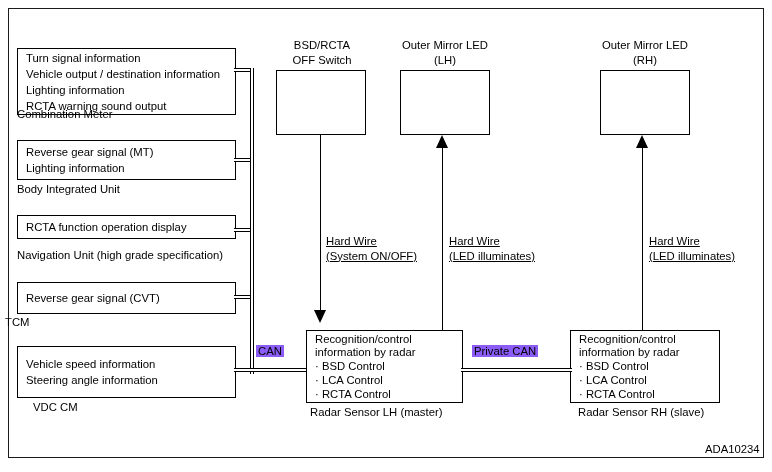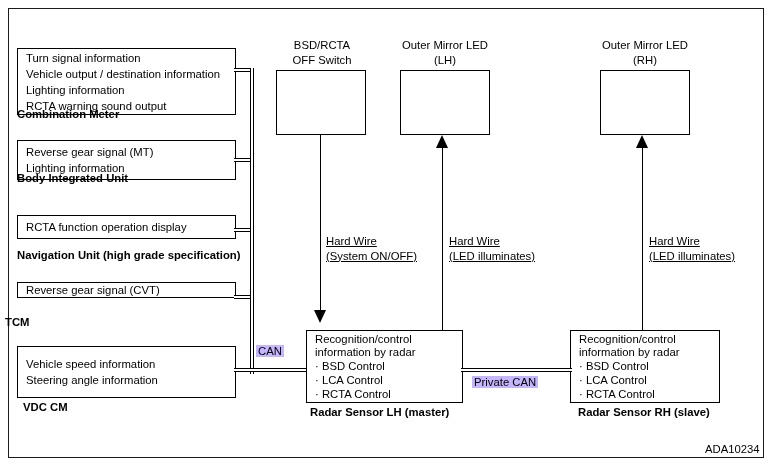--- a/index.html
+++ b/index.html
@@ -39,21 +39,20 @@
     color:#000;
     white-space:nowrap;
   }
   .box .lines div{white-space:nowrap;}
   .caption{
     position:absolute;
     font-size:11.3px;
     line-height:13px;
     color:#000;
     white-space:nowrap;
-    font-weight:bold;
   }
   .title{
     position:absolute;
     font-size:11.3px;
     line-height:14.5px;
     color:#000;
     text-align:center;
     white-space:nowrap;
   }
   .wirelabel{
@@ -61,21 +60,21 @@
     font-size:11.3px;
     line-height:14.5px;
     color:#000;
     white-space:nowrap;
     text-decoration:underline;
   }
   .buslabel{
     position:absolute;
     font-size:11.3px;
     color:#000;
-    background:#c4b5fd;
+    background:#8b5cf6;
     padding:0 2px;
     white-space:nowrap;
   }
   .vline{position:absolute;width:0;border-left:1.5px solid #000;}
   
   .hbus{position:absolute;height:4px;border-top:1.5px solid #000;border-bottom:1.5px solid #000;box-sizing:border-box;background:#fff;}
   .vbus{position:absolute;width:4px;border-left:1.5px solid #000;border-right:1.5px solid #000;box-sizing:border-box;background:#fff;}
   
   .arrow-down{
     position:absolute;
@@ -114,43 +113,43 @@
     </div>
   </div>
   <div class="caption" style="left:17px; top:108px;">Combination Meter</div>
 
   <div class="box" style="left:17px; top:140px; width:219px; height:40px;">
     <div class="lines">
       <div>Reverse gear signal (MT)</div>
       <div>Lighting information</div>
     </div>
   </div>
-  <div class="caption" style="left:17px; top:172px;">Body Integrated Unit</div>
+  <div class="caption" style="left:17px; top:183px;">Body Integrated Unit</div>
 
   <div class="box" style="left:17px; top:215px; width:219px; height:24px;">
     <div class="lines">
       <div>RCTA function operation display</div>
     </div>
   </div>
   <div class="caption" style="left:17px; top:249px;">Navigation Unit (high grade specification)</div>
 
-  <div class="box" style="left:17px; top:282px; width:219px; height:16px;">
+  <div class="box" style="left:17px; top:282px; width:219px; height:32px;">
     <div class="lines">
       <div>Reverse gear signal (CVT)</div>
     </div>
   </div>
   <div class="caption" style="left:5px; top:316px;">TCM</div>
 
   <div class="box" style="left:17px; top:346px; width:219px; height:52px;">
     <div class="lines">
       <div>Vehicle speed information</div>
       <div>Steering angle information</div>
     </div>
   </div>
-  <div class="caption" style="left:23px; top:401px;">VDC CM</div>
+  <div class="caption" style="left:33px; top:401px;">VDC CM</div>
 
   <div class="hbus" style="left:234px; top:68px; width:20px;"></div>
   <div class="hbus" style="left:234px; top:158px; width:20px;"></div>
   <div class="hbus" style="left:234px; top:228px; width:20px;"></div>
   <div class="hbus" style="left:234px; top:295px; width:20px;"></div>
   <div class="hbus" style="left:234px; top:368px; width:20px;"></div>
 
   <div class="vbus" style="left:250px; top:68px; height:306px;"></div>
 
   <div class="hbus" style="left:250px; top:368px; width:56px;"></div>
@@ -212,17 +211,17 @@
       <div>Recognition/control</div>
       <div>information by radar</div>
       <div>· BSD Control</div>
       <div>· LCA Control</div>
       <div>· RCTA Control</div>
     </div>
   </div>
   <div class="caption" style="left:578px; top:406px;">Radar Sensor RH (slave)</div>
 
   <div class="hbus" style="left:461px; top:368px; width:111px;"></div>
-  <div class="buslabel" style="left:472px; top:345px;margin-top:31px;">Private CAN</div>
+  <div class="buslabel" style="left:472px; top:345px;">Private CAN</div>
 
   <div class="code" style="left:705px; top:443px;">ADA10234</div>
 
 </div>
 
 </body></html>

